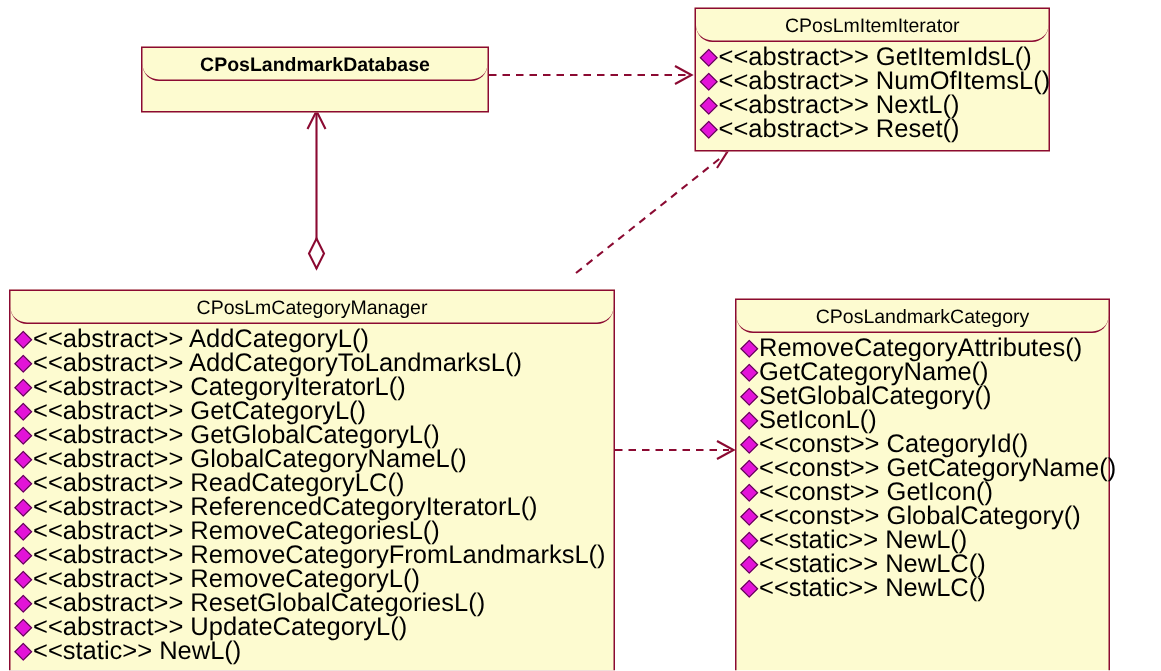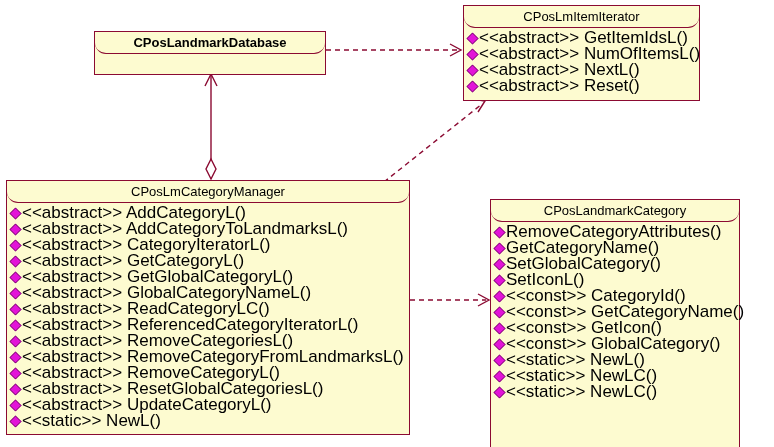--- a/index.html
+++ b/index.html
@@ -117,21 +117,21 @@
   <div class="uml-class" style="left:463px; top:5px; width:237px; height:96px;">
     <div class="uml-title">CPosLmItemIterator</div>
     <div class="uml-members">
         <span class="member"><span class="mdiamond"></span><span class="mtext">&lt;&lt;abstract&gt;&gt; GetItemIdsL()</span></span>
         <span class="member"><span class="mdiamond"></span><span class="mtext">&lt;&lt;abstract&gt;&gt; NumOfItemsL()</span></span>
         <span class="member"><span class="mdiamond"></span><span class="mtext">&lt;&lt;abstract&gt;&gt; NextL()</span></span>
         <span class="member"><span class="mdiamond"></span><span class="mtext">&lt;&lt;abstract&gt;&gt; Reset()</span></span>
       </div>
   </div>
 
-  <div class="uml-class" style="left:6px; top:180px; width:404px; height:255px;">
+  <div class="uml-class" style="left:6px; top:193px; width:404px; height:255px;">
     <div class="uml-title">CPosLmCategoryManager</div>
     <div class="uml-members">
         <span class="member"><span class="mdiamond"></span><span class="mtext">&lt;&lt;abstract&gt;&gt; AddCategoryL()</span></span>
         <span class="member"><span class="mdiamond"></span><span class="mtext">&lt;&lt;abstract&gt;&gt; AddCategoryToLandmarksL()</span></span>
         <span class="member"><span class="mdiamond"></span><span class="mtext">&lt;&lt;abstract&gt;&gt; CategoryIteratorL()</span></span>
         <span class="member"><span class="mdiamond"></span><span class="mtext">&lt;&lt;abstract&gt;&gt; GetCategoryL()</span></span>
         <span class="member"><span class="mdiamond"></span><span class="mtext">&lt;&lt;abstract&gt;&gt; GetGlobalCategoryL()</span></span>
         <span class="member"><span class="mdiamond"></span><span class="mtext">&lt;&lt;abstract&gt;&gt; GlobalCategoryNameL()</span></span>
         <span class="member"><span class="mdiamond"></span><span class="mtext">&lt;&lt;abstract&gt;&gt; ReadCategoryLC()</span></span>
         <span class="member"><span class="mdiamond"></span><span class="mtext">&lt;&lt;abstract&gt;&gt; ReferencedCategoryIteratorL()</span></span>

